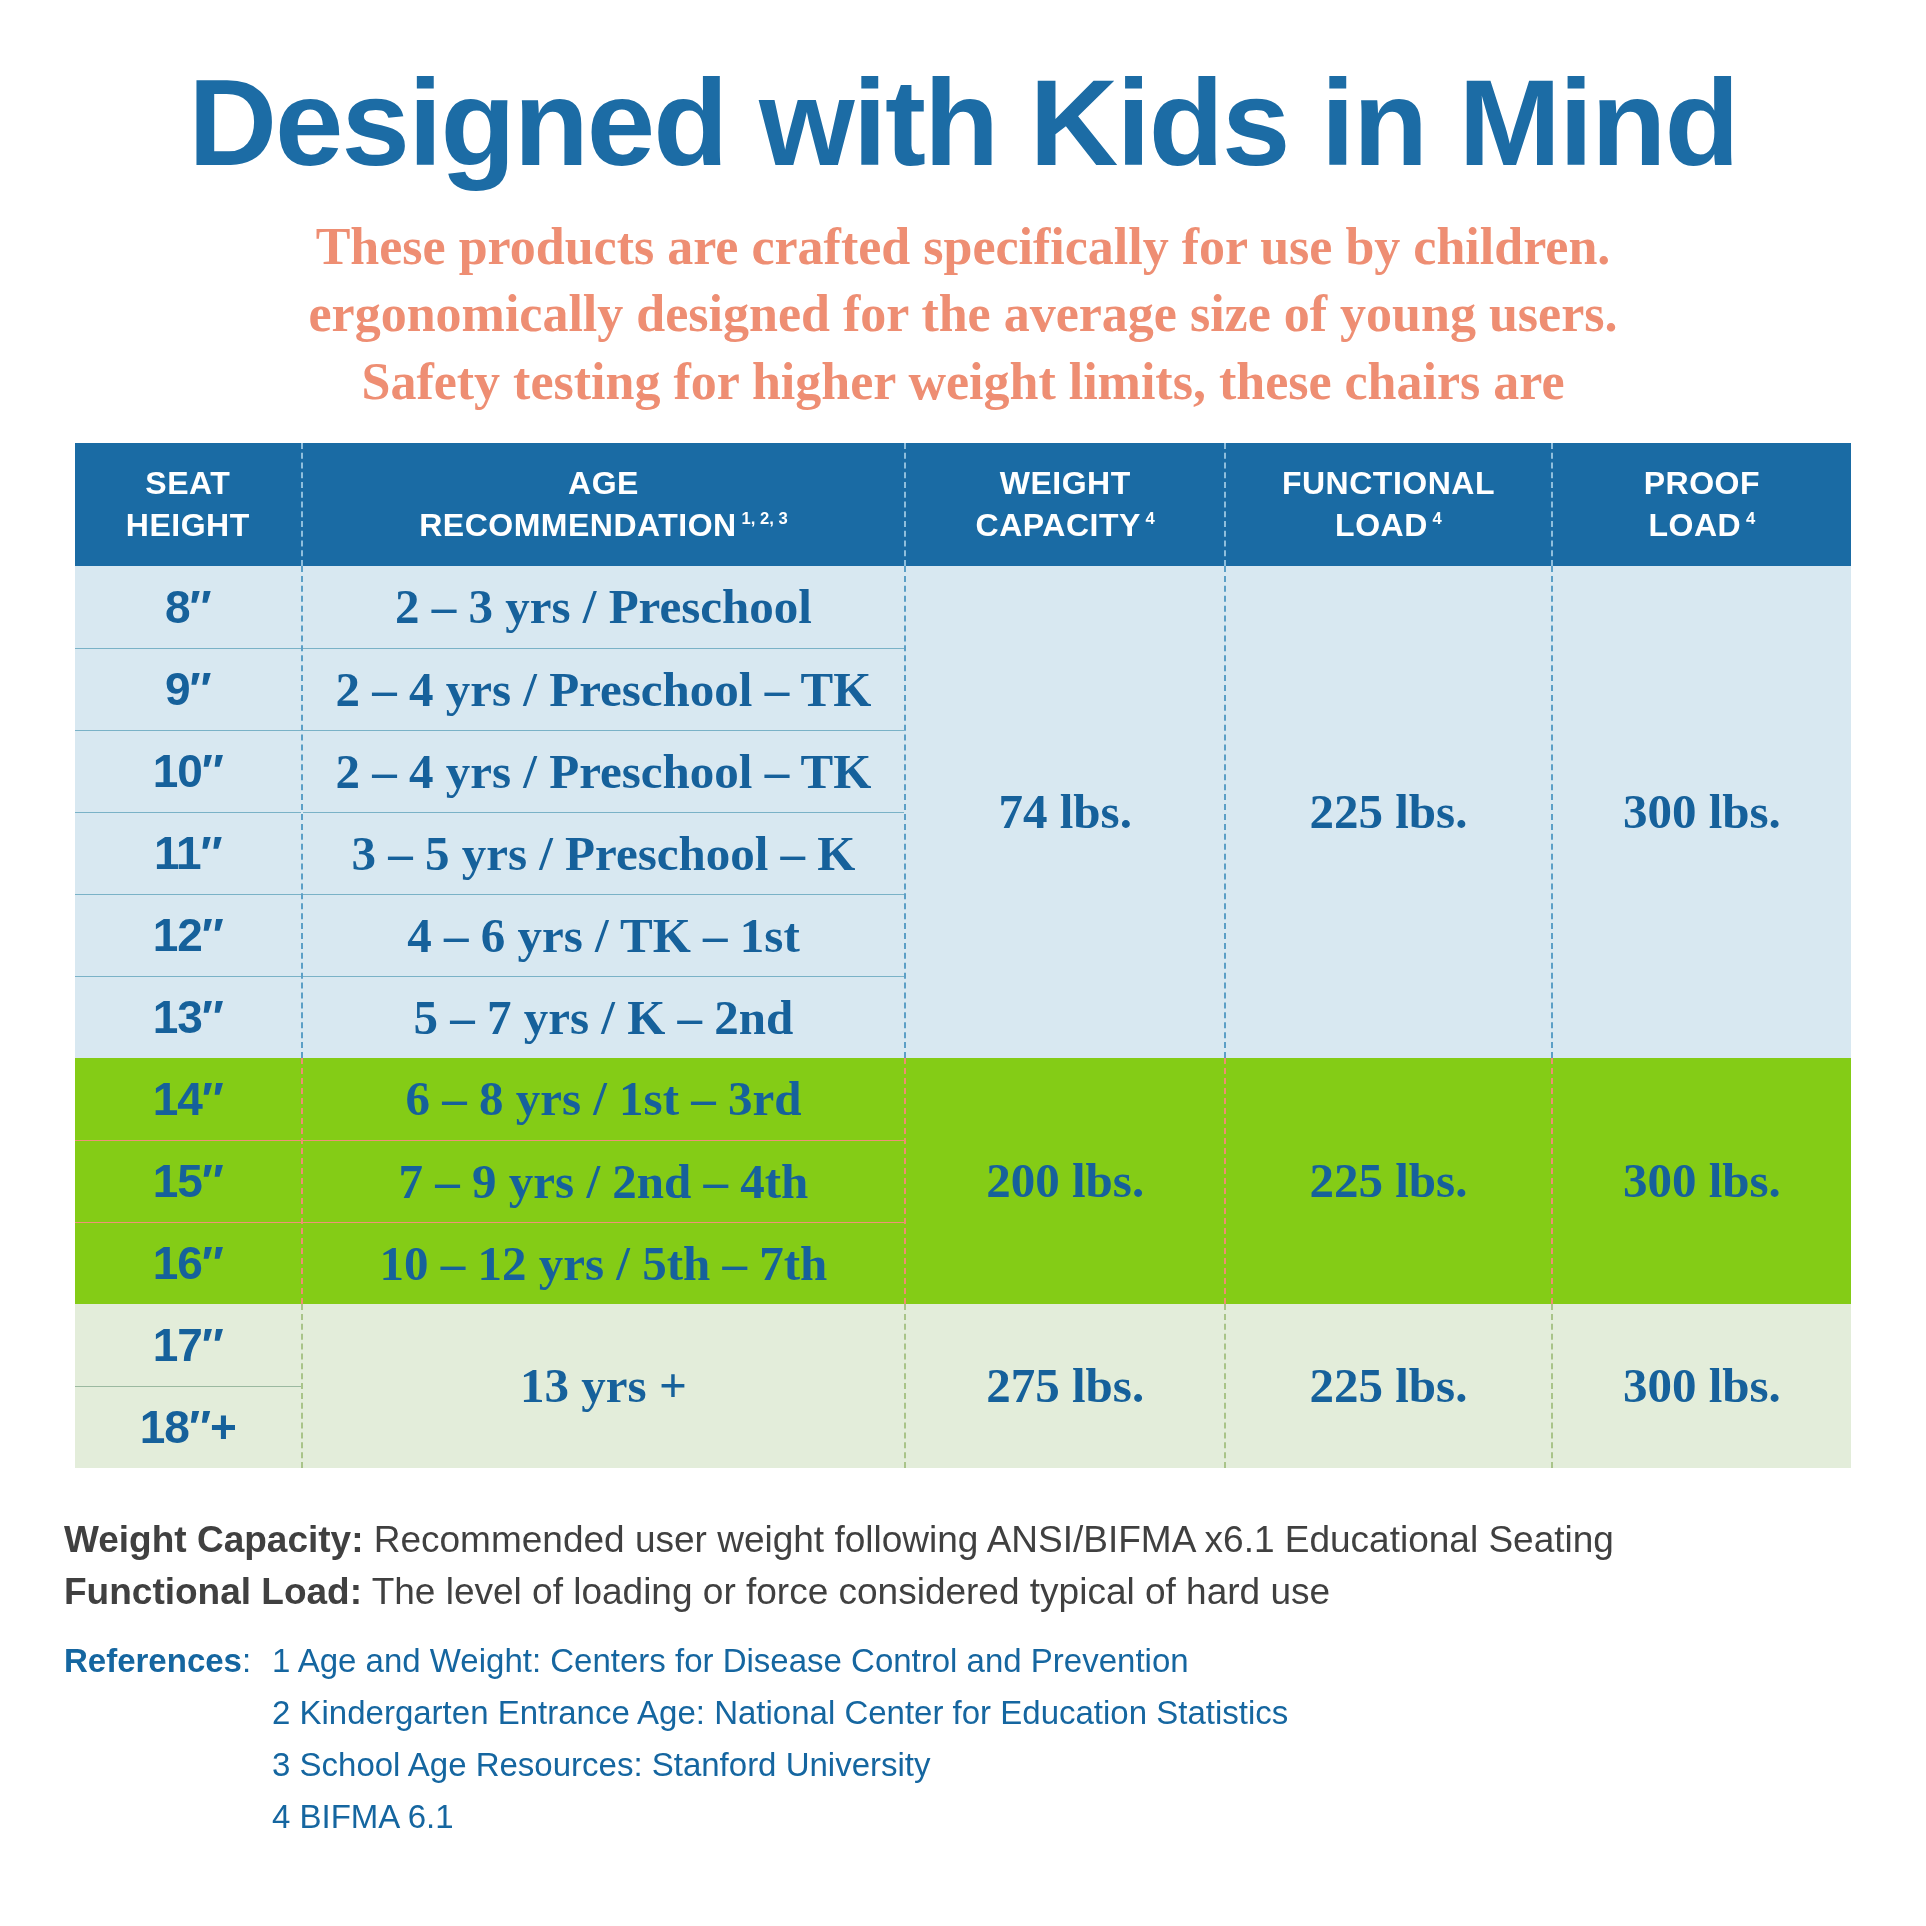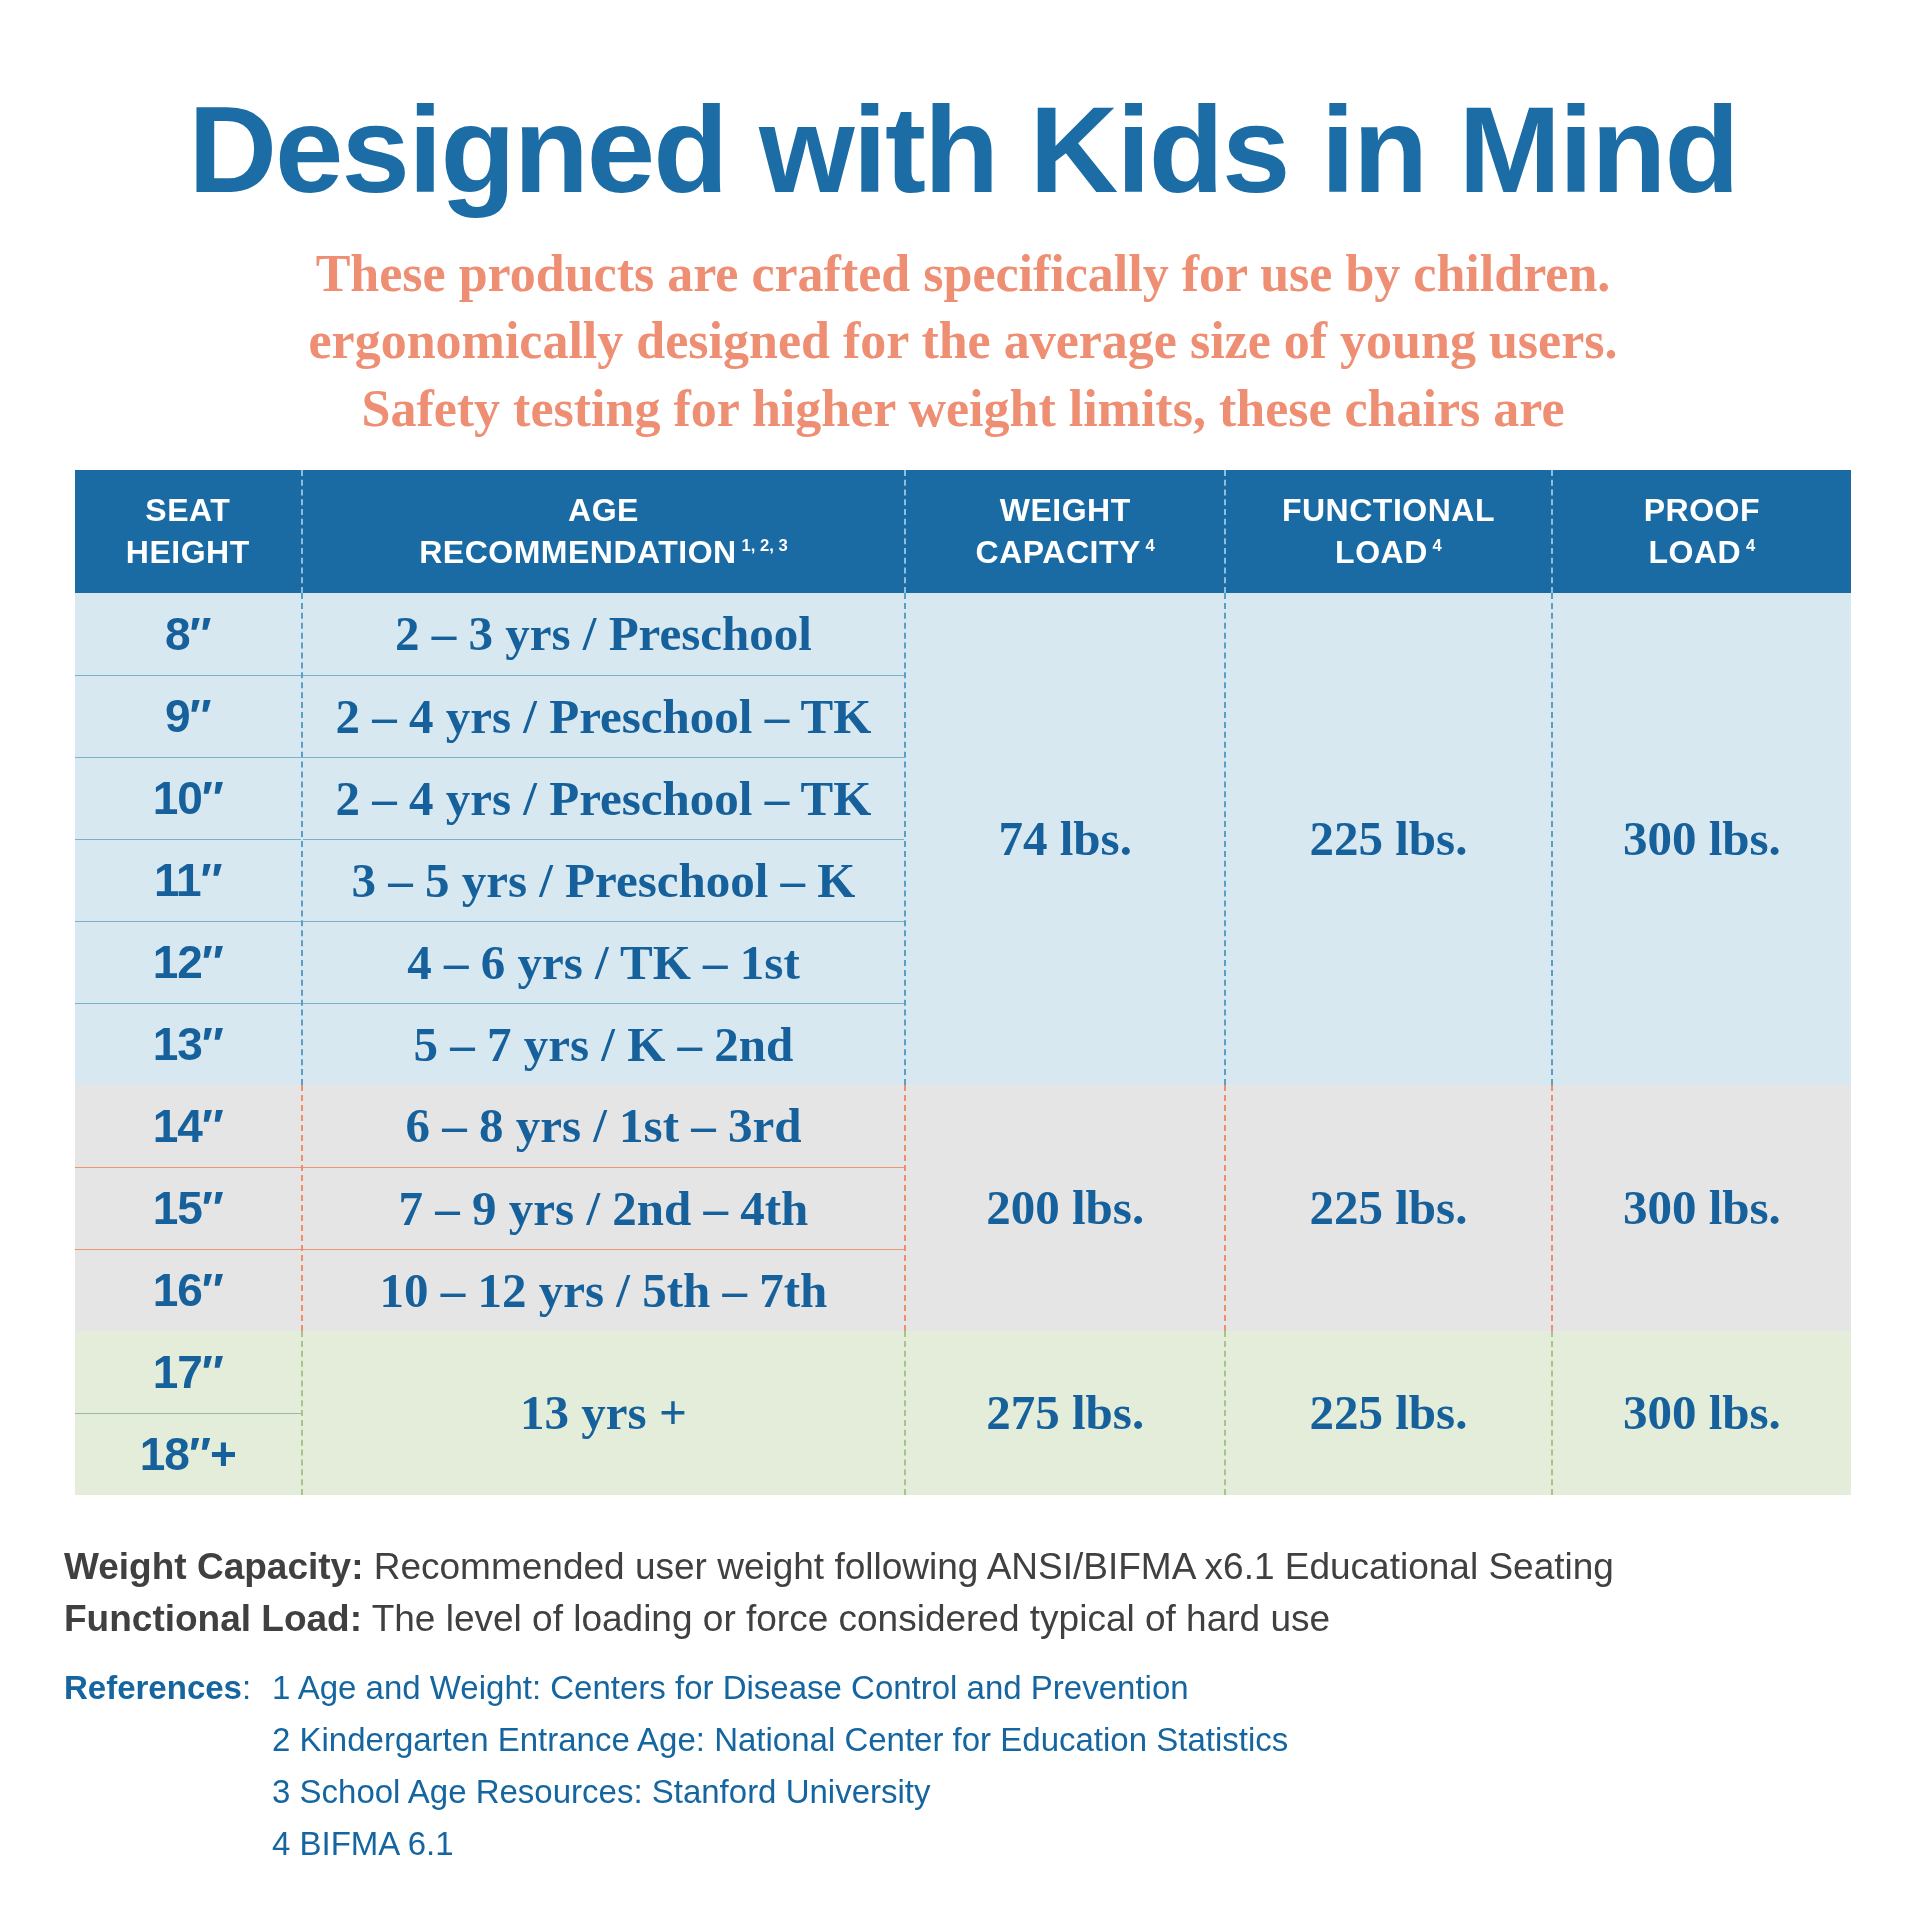--- a/index.html
+++ b/index.html
@@ -1,20 +1,20 @@
 <!DOCTYPE html>
 <html style="font-size:7.7px"><head>
 <meta charset="utf-8">
 <style>
   html,body{margin:0;padding:0;}
   body{
     width:1926px;height:1926px;background:#ffffff;overflow:hidden;position:relative;
     font-family:"Liberation Sans",sans-serif;
   }
-  .page{padding-top:84px;}
+  .page{padding-top:57px;}
 
   
   .title{
     margin:0;text-align:center;
     font-family:"Liberation Sans",sans-serif;font-weight:bold;letter-spacing:-1.9px;
     font-size:123px;line-height:1.08;color:#1C6CA5;
   }
   .subtitle{
     margin-top:23px;text-align:center;
     font-family:"Liberation Serif",serif;font-weight:bold;
@@ -48,21 +48,21 @@
   }
   .age,.lbs{
     font-family:"Liberation Serif",serif;font-weight:bold;
     font-size:49px;color:#16619B;text-align:center;
   }
 
   .group-blue{background:#D8E8F1;}
   .group-blue .gcol + .gcol{border-left:2.4px dashed #5C9FC6;}
   .group-blue .rcell + .rcell{border-top:1.4px solid #7AB2C7;}
 
-  .group-salmon{background:#e5e5e5;}
+  .group-salmon{background:#84cc16;}
   .group-salmon .gcol + .gcol{border-left:2.4px dashed #EE8E6F;}
   .group-salmon .rcell + .rcell{border-top:1.4px solid #EF9278;}
 
   .group-green{background:#E3EDDA;}
   .group-green .gcol + .gcol{border-left:2.4px dashed #A9C489;}
   .group-green .rcell + .rcell{border-top:1.4px solid #9BB9A0;}
 
   
   .definitions{
     margin:46px 67px 0 64px;

